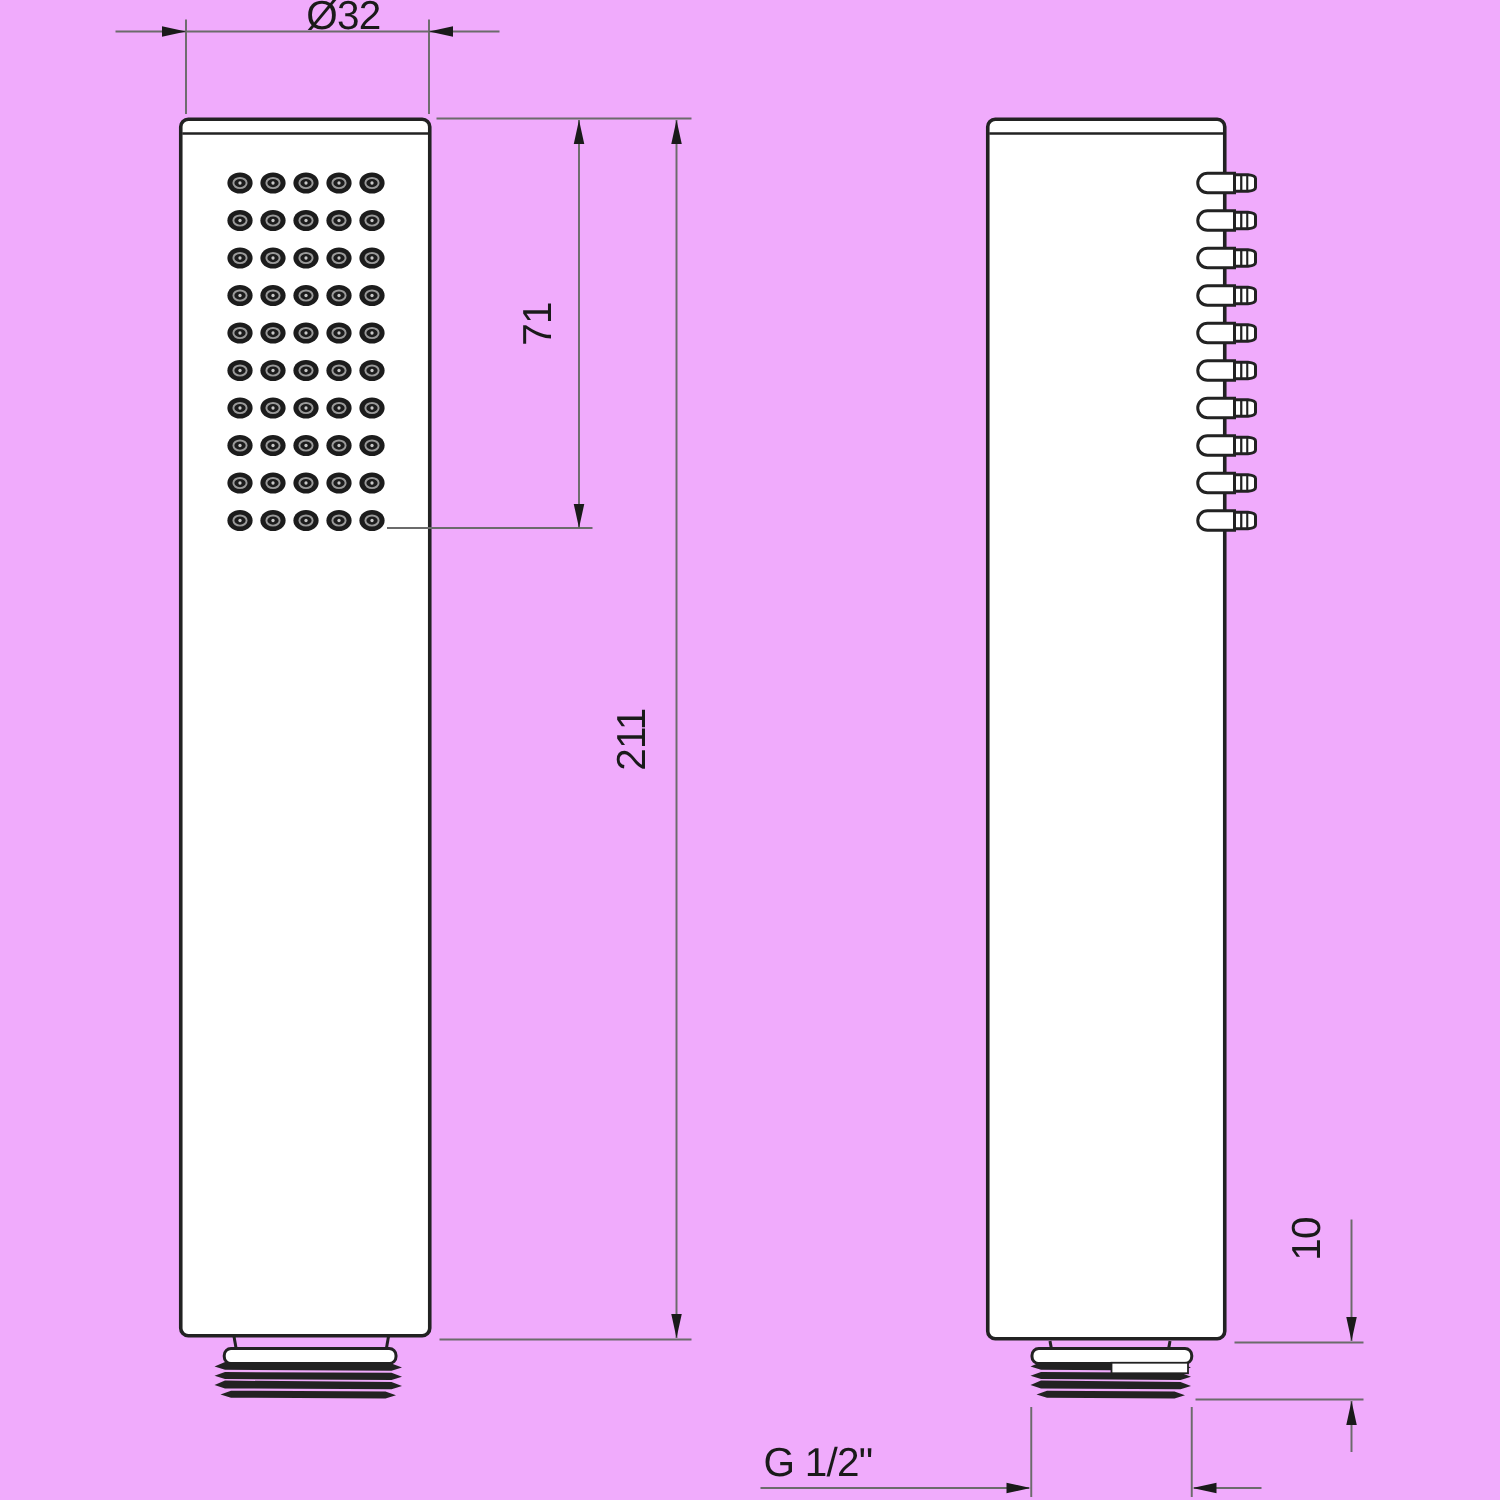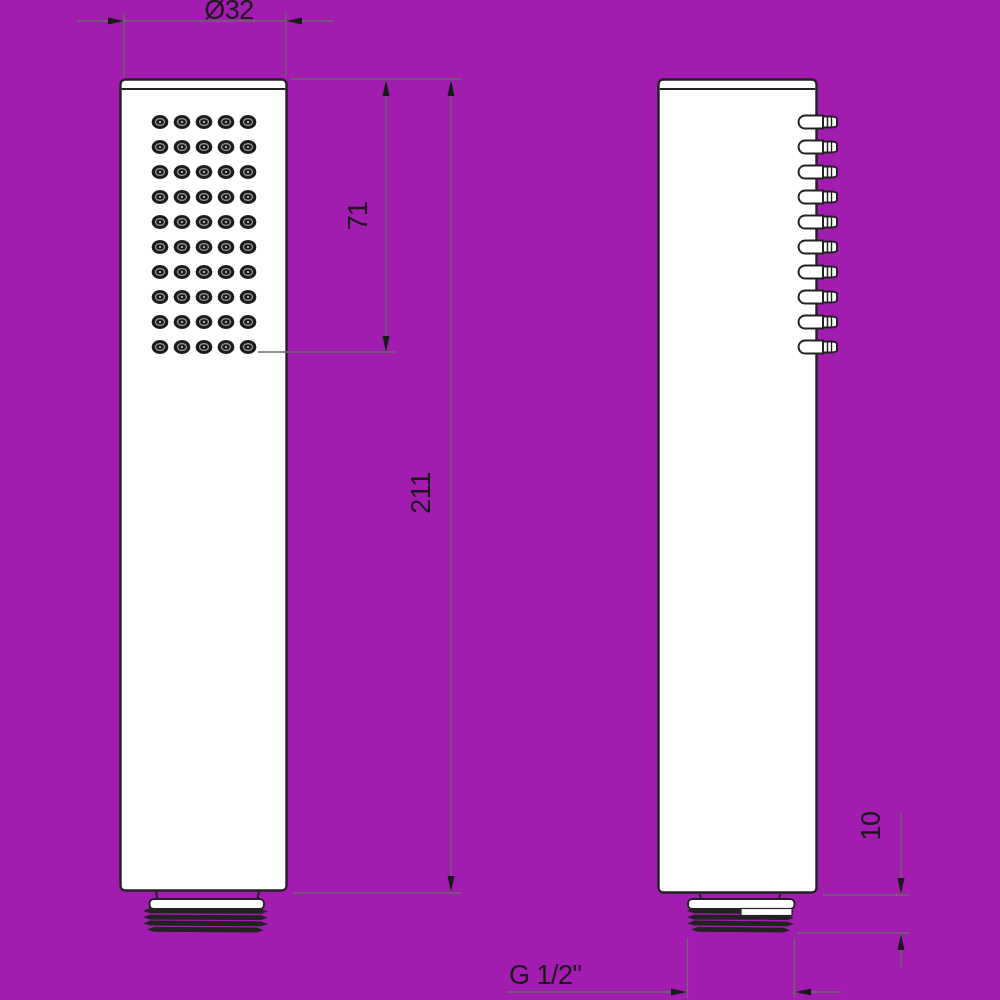--- a/index.html
+++ b/index.html
@@ -4,21 +4,21 @@
 <style>
   html, body {
     margin: 0;
     padding: 0;
     background: #ffffff;
   }
   .canvas {
     position: relative;
     width: 1000px;
     height: 1000px;
-    background: #a21caf;
+    background: #f0abfc;
     overflow: hidden;
   }
   svg {
     display: block;
   }
   .dim-text {
     font-family: "Liberation Sans", sans-serif;
     font-size: 27px;
     letter-spacing: -0.5px;
     fill: #1a1a1a;

